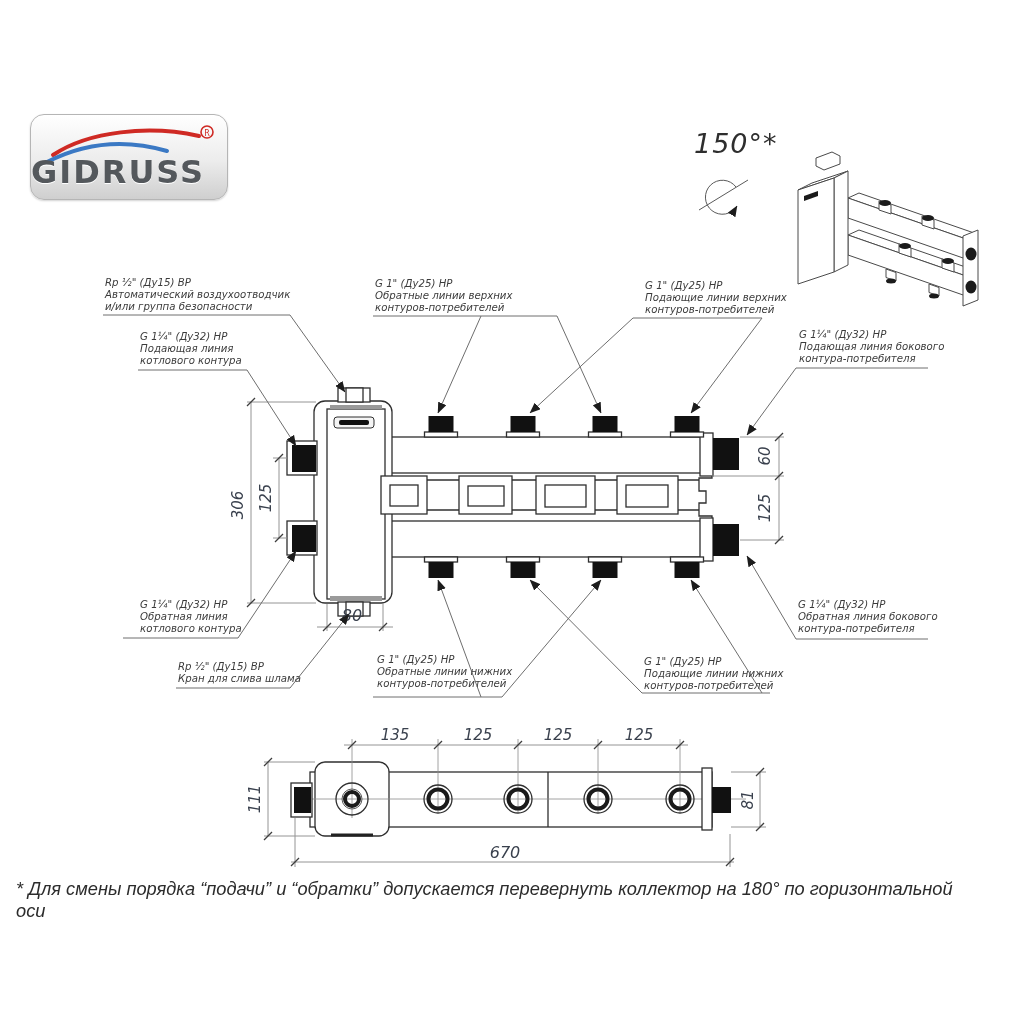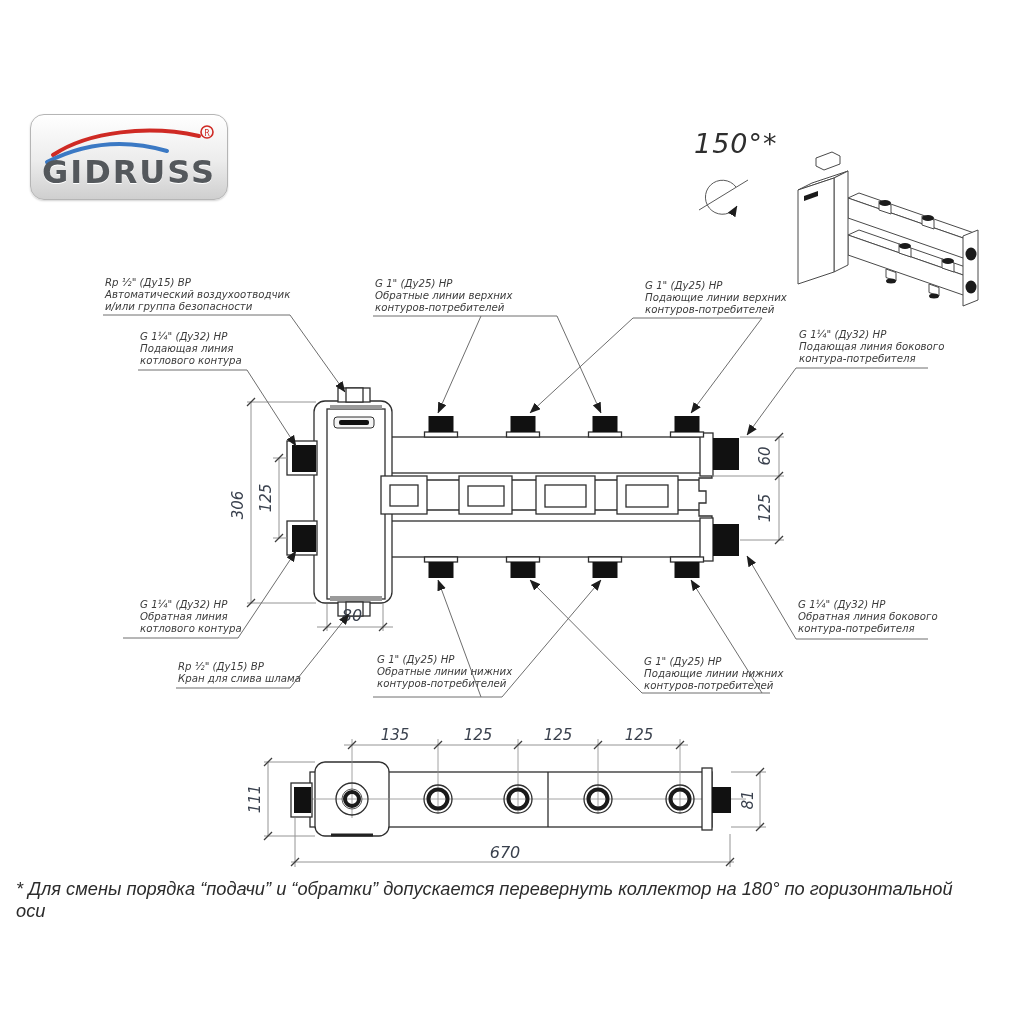--- a/index.html
+++ b/index.html
@@ -25,21 +25,21 @@
 
   
   .callout{position:absolute;font:italic 10.5px "DejaVu Sans",sans-serif;color:#3b3b3b;
            line-height:12px;white-space:nowrap;transform:scaleX(0.97);transform-origin:left top;}
   .callout span{display:block;}
 
   
   .logo{position:absolute;left:30px;top:114px;width:196px;height:84px;border-radius:14px;
         background:linear-gradient(180deg,#ffffff 0%,#ececec 55%,#cfcfcf 100%);
         border:1px solid #b5b5b5;box-shadow:0 1px 2px rgba(0,0,0,.18);}
-  .logo-text{position:absolute;left:0;right:0;bottom:8px;text-align:center;
+  .logo-text{position:absolute;left:0;right:0;bottom:8px;text-align:left;
              font:bold 32px "DejaVu Sans",sans-serif;color:#54585c;letter-spacing:2px;
              text-shadow:0 1px 0 #ffffff;}
 
   .rot-label{position:absolute;left:694px;top:128px;font:italic 27px "DejaVu Sans",sans-serif;
              color:#2e2e2e;letter-spacing:1px;}
 
   .footnote{position:absolute;left:16px;top:878px;width:1000px;
             font:italic 19px "Liberation Sans",sans-serif;color:#2c2c2c;
             transform:scaleX(0.96);transform-origin:left top;}
 </style>

